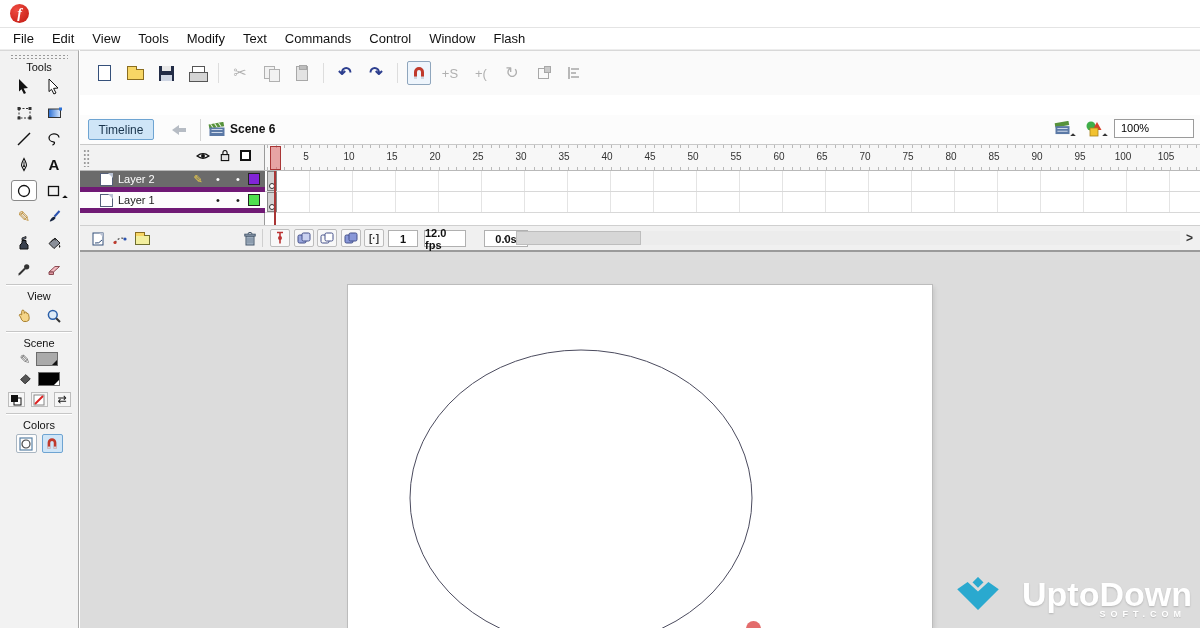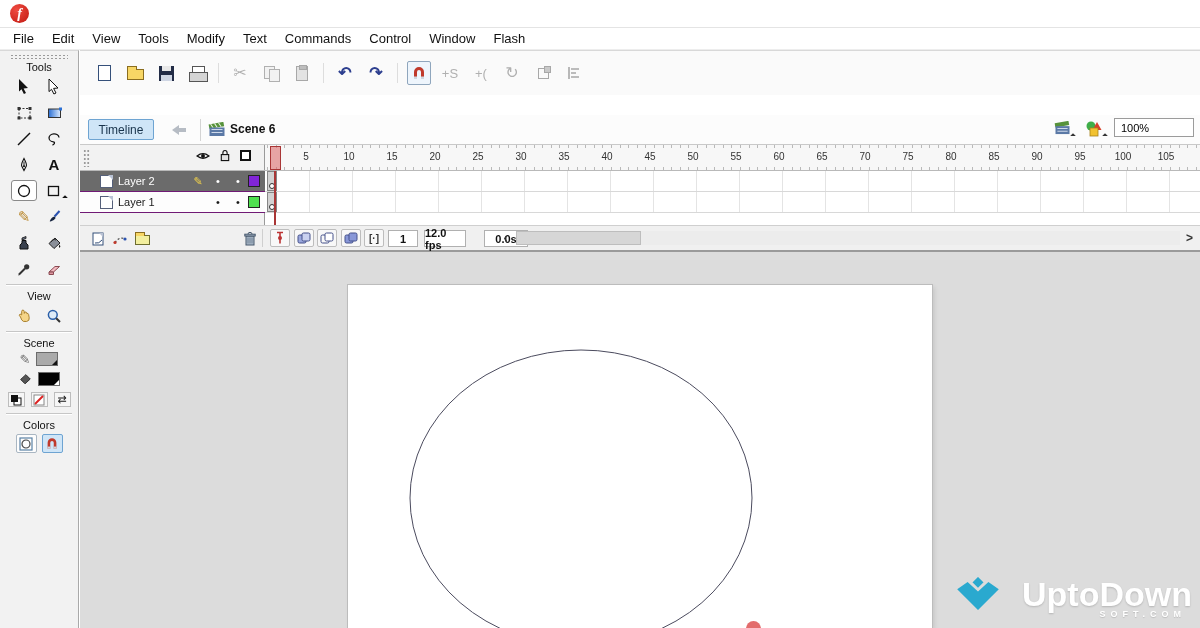--- a/index.html
+++ b/index.html
@@ -74,33 +74,33 @@
   .wb-restore:after { content:""; position:absolute; left:0; bottom:0; width:8px; height:8px; border:1.5px solid #333; background:#c9c9c9; }
 
   
   .editbar { position:absolute; left:80px; top:115px; width:1120px; height:30px; background:#fcfcfc; border-bottom:1px solid #c9c9c9; }
   .tl-btn { position:absolute; left:8px; top:4px; width:66px; height:21px; background:#cfe5f7; border:1px solid #6ea4d2; border-radius:2px; font-size:12px; color:#17324a; display:flex; align-items:center; justify-content:center; }
   .backarrow { position:absolute; left:92px; top:9px; width:16px; height:12px; }
   .backarrow:before { content:""; position:absolute; left:0; top:1px; border-right:7px solid #b6bcc4; border-top:5px solid transparent; border-bottom:5px solid transparent; }
   .backarrow:after { content:""; position:absolute; left:7px; top:4px; width:7px; height:4px; background:#b6bcc4; }
   .eb-sep { position:absolute; left:120px; top:4px; width:1px; height:22px; background:#d4d4d4; }
   .scene-label { position:absolute; left:150px; top:7px; font-size:12px; font-weight:700; color:#111; }
-  .eb-right { position:absolute; right:6px; top:3px; display:flex; align-items:flex-start; gap:8px; }
+  .eb-right { position:absolute; right:6px; top:3px; display:flex; align-items:center; gap:8px; }
   .eb-ic { position:relative; width:24px; height:20px; display:flex; align-items:center; justify-content:center; }
   .dd-caret { position:absolute; right:-1px; bottom:0; width:0; height:0; border-left:4px solid transparent; border-top:4px solid #333; transform:rotate(-45deg); }
   .zoombox { width:80px; height:19px; border:1px solid #9b9b9b; background:#fff; font-size:11px; padding-left:6px; font-family:"Liberation Sans",sans-serif; }
 
   
   .timeline { position:absolute; left:80px; top:145px; width:1120px; height:107px; background:#f2f2f2; border-bottom:2px solid #9a9a9a; }
   .lpane { position:absolute; left:0; top:0; width:185px; height:82px; border-right:1px solid #9a9a9a; background:#f2f2f2; }
   .lhead { position:absolute; left:0; top:0; width:185px; height:26px; border-bottom:1px solid #b9b9b9; }
   .grip-v { position:absolute; left:3px; top:4px; width:7px; height:18px; background-image:radial-gradient(#9a9a9a 1px, transparent 1.2px); background-size:3.5px 4px; }
   .lhead-ics { position:absolute; right:14px; top:4px; display:flex; gap:9px; align-items:center; }
   .sq-outline { width:11px; height:11px; border:2px solid #111; background:#fff; }
-  .lrow { position:absolute; left:0; width:185px; height:21px; display:flex; align-items:center; font-size:11px; color:#1a1a1a; background:#fdfdfd; border-bottom:1px solid #701a75; }
+  .lrow { position:absolute; left:0; width:185px; height:21px; display:flex; align-items:center; font-size:11px; color:#1a1a1a; background:#fdfdfd; border-bottom:5px solid #701a75; }
   .lrow.sel { background:#6b6b6b; color:#fff; }
   .pageic { width:13px; height:13px; background:#fff; border:1px solid #55607a; margin:0 5px 0 20px; position:relative; }
   .pageic:before { content:""; position:absolute; right:-1px; top:-1px; border-left:5px solid transparent; border-top:5px solid #b9c2d4; }
   .lcols { margin-left:auto; display:flex; align-items:center; }
   .lcol { width:20px; text-align:center; font-size:11px; }
   .chip { width:12px; height:12px; border:1px solid #222; margin-right:5px; }
   .fpane { position:absolute; left:185px; top:0; width:935px; height:82px; background:#fff; }
   .ruler { position:absolute; left:0; top:0; width:935px; height:26px; background:#f7f7f7; border-bottom:1px solid #b9b9b9; }
   .ruler .tickstrip-t, .ruler .tickstrip-b { position:absolute; left:2px; right:0; height:3px; background-image:repeating-linear-gradient(90deg,#b9b9b9 0 1px,transparent 1px 8.6px); }
   .tickstrip-t { top:0; } .tickstrip-b { bottom:0; }

